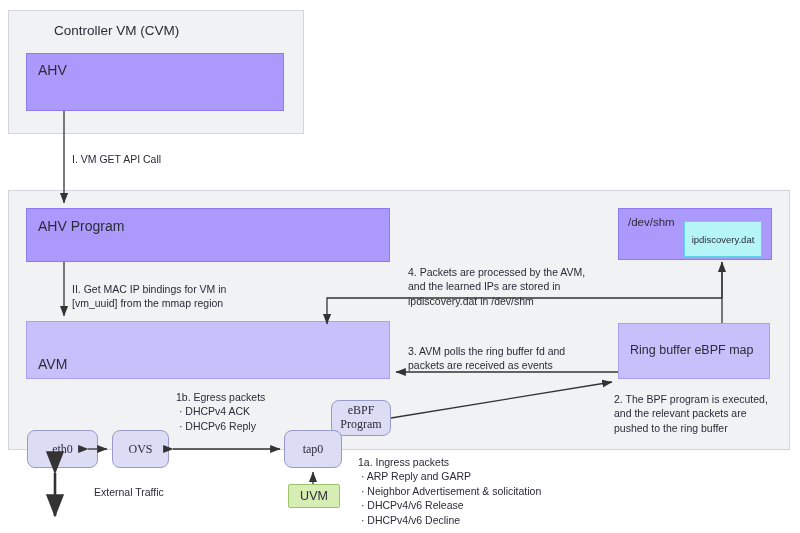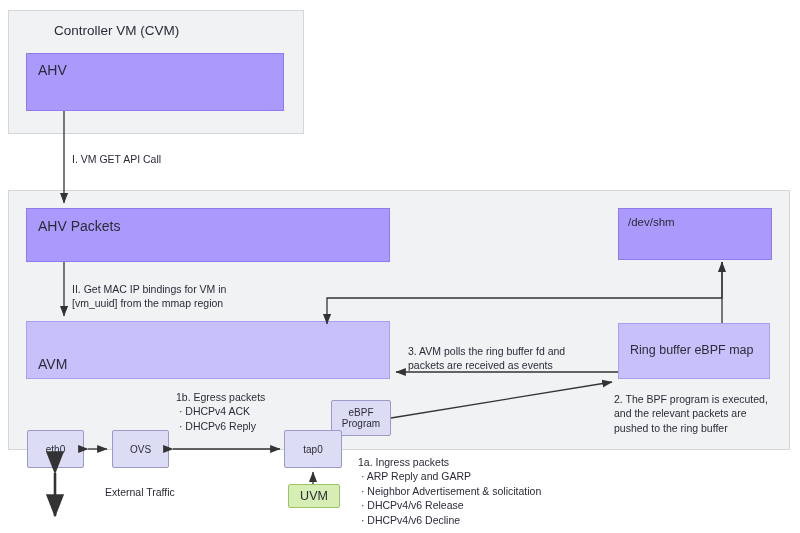--- a/index.html
+++ b/index.html
@@ -18,22 +18,22 @@
   }
   .container-title{
     font-size:13.5px;color:#2b2b38;
   }
 
   
   .purple-dark{background:#ab9afb;border:1px solid #8e7bef;}
   
   .purple-light{background:#c7c0fa;border:1px solid #a89ff0;}
   
-  .node{background:#dcdcf5;border:1px solid #9a9ac8;border-radius:2px;
-        align-items:center;justify-content:center;font-size:10px;color:#2b2b38;}
+  .node{background:#dcdcf5;border:1px solid #9a9ac8;border-radius:8px;
+        align-items:center;justify-content:center;font-size:12px;color:#2b2b38;font-family:Liberation Serif, serif;}
   
   .cyan{background:#b5f5f8;border:1px solid #5fd6e8;
         align-items:center;justify-content:center;font-size:9.5px;color:#2b2b38;}
   
   .green{background:#d6edb4;border:1px solid #9dc46a;border-radius:2px;
          align-items:center;justify-content:center;font-size:12.5px;color:#2b2b38;}
 
   .box-title{position:absolute;font-size:14px;color:#2b2b38;}
 
   .ann{font-size:10.5px;color:#2b2b38;}
@@ -46,65 +46,69 @@
 <div class="canvas">
 
   <div class="box container" style="left:8px;top:10px;width:296px;height:124px;"></div>
   <div class="lbl container-title" style="left:26px;top:22px;margin-left:28px;">Controller VM (CVM)</div>
   <div class="box purple-dark" style="left:26px;top:53px;width:258px;height:58px;"></div>
   <div class="box-title" style="left:38px;top:62px;">AHV</div>
 
   <div class="box container" style="left:8px;top:190px;width:782px;height:260px;"></div>
 
   <div class="box purple-dark" style="left:26px;top:208px;width:364px;height:54px;"></div>
-  <div class="box-title" style="left:38px;top:218px;">AHV Packets</div>
+  <div class="box-title" style="left:38px;top:218px;">AHV Program</div>
 
   <div class="box purple-light" style="left:26px;top:321px;width:364px;height:58px;"></div>
   <div class="box-title" style="left:38px;top:332px;margin-top:24px;">AVM</div>
 
   <div class="box purple-dark" style="left:618px;top:208px;width:154px;height:52px;"></div>
   <div class="box-title" style="left:628px;top:216px;font-size:11.5px;">/dev/shm</div>
+  <div class="box cyan" style="left:684px;top:221px;width:78px;height:36px;">ipdiscovery.dat</div>
 
   <div class="box purple-light" style="left:618px;top:323px;width:152px;height:56px;"></div>
   <div class="box-title" style="left:630px;top:343px;font-size:12.5px;">Ring buffer eBPF map</div>
 
   <div class="box node" style="left:331px;top:400px;width:60px;height:36px;flex-direction:column;line-height:1.15;">
     <span style="white-space:pre;text-align:center;">eBPF
 Program</span>
   </div>
 
-  <div class="box node" style="left:27px;top:430px;width:57px;height:38px;">eth0</div>
+  <div class="box node" style="left:27px;top:430px;width:71px;height:38px;">eth0</div>
   <div class="box node" style="left:112px;top:430px;width:57px;height:38px;">OVS</div>
   <div class="box node" style="left:284px;top:430px;width:58px;height:38px;">tap0</div>
   <div class="box green" style="left:288px;top:484px;width:52px;height:24px;">UVM</div>
 
   <div class="lbl ann" style="left:72px;top:152px;">I. VM GET API Call</div>
 
   <div class="lbl ann" style="left:72px;top:282px;">II. Get MAC IP bindings for VM in
 [vm_uuid] from the mmap region</div>
 
+  <div class="lbl ann" style="left:408px;top:265px;">4. Packets are processed by the AVM,
+and the learned IPs are stored in
+ipdiscovery.dat in /dev/shm</div>
 
   <div class="lbl ann" style="left:408px;top:344px;">3. AVM polls the ring buffer fd and
 packets are received as events</div>
 
   <div class="lbl ann" style="left:614px;top:392px;">2. The BPF program is executed,
 and the relevant packets are
 pushed to the ring buffer</div>
 
   <div class="lbl ann" style="left:176px;top:390px;">1b. Egress packets
  · DHCPv4 ACK
  · DHCPv6 Reply</div>
 
   <div class="lbl ann" style="left:358px;top:455px;">1a. Ingress packets
  · ARP Reply and GARP
  · Neighbor Advertisement &amp; solicitation
  · DHCPv4/v6 Release
  · DHCPv4/v6 Decline</div>
 
-  <div class="lbl ann" style="left:65px;top:485px;padding-left:40px;">External Traffic</div>
+  <div class="lbl ann" style="left:54px;top:485px;padding-left:40px;">External Traffic</div>
 
   <svg class="lines" viewBox="0 0 800 533">
     <defs>
       <marker id="ah" markerWidth="9" markerHeight="9" refX="7.6" refY="3.1" orient="auto" markerUnits="strokeWidth">
         <path d="M0,0 L8,3.1 L0,6.2 z" fill="#333333"></path>
       </marker>
       <marker id="ah2" markerWidth="10" markerHeight="10" refX="8.4" refY="3.5" orient="auto" markerUnits="strokeWidth">
         <path d="M0,0 L9,3.5 L0,7 z" fill="#333333"></path>
       </marker>
     </defs>

